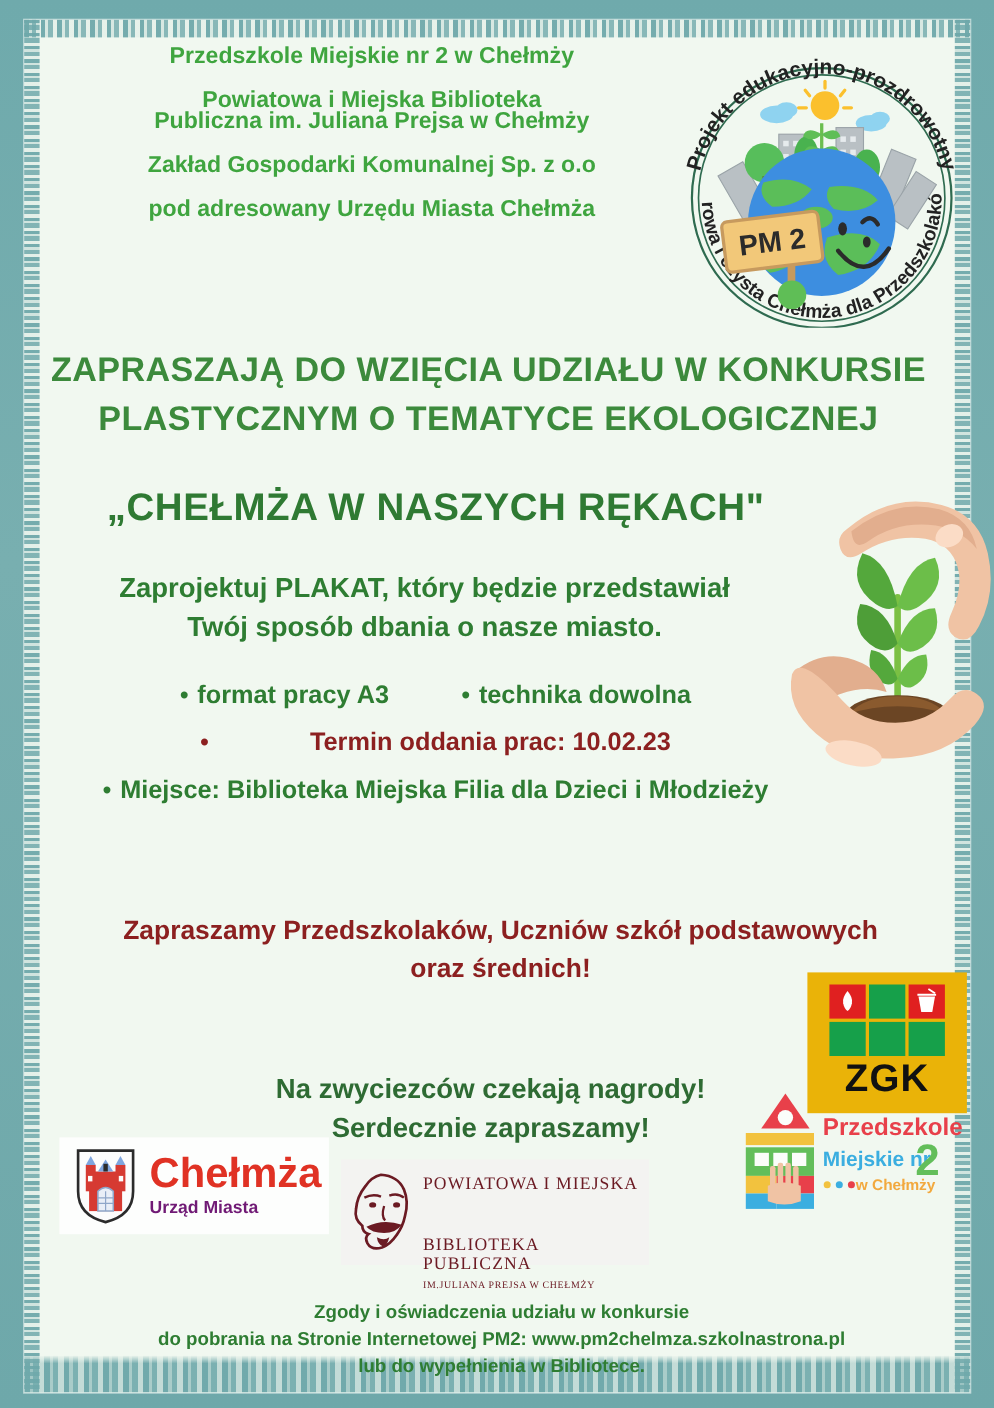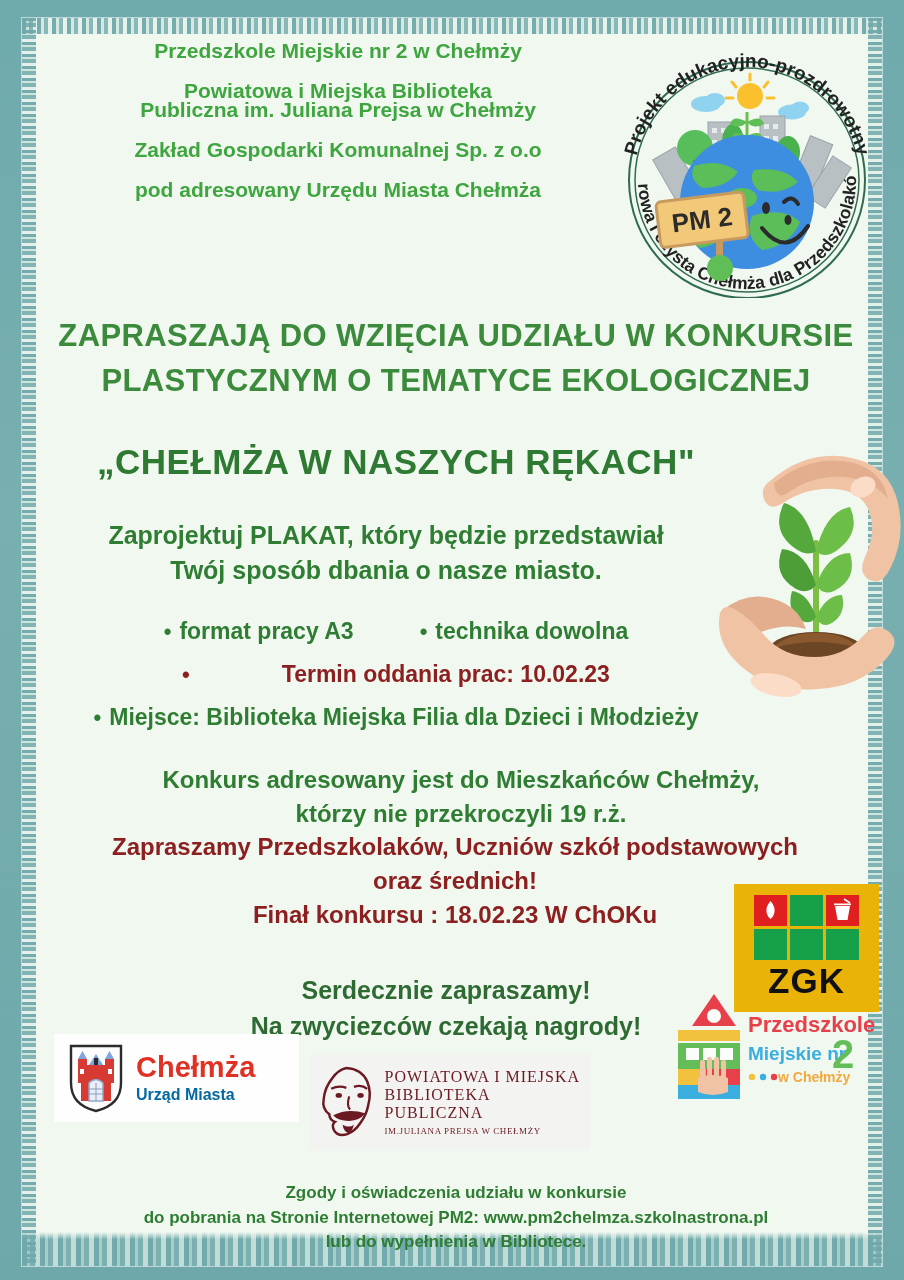--- a/index.html
+++ b/index.html
@@ -69,21 +69,21 @@
   .header-lines .hl { margin-bottom: 19px; }
   .header-lines .hl.tight { margin-bottom: 0px; }
   .header-lines .hl.tight2 { margin-bottom: 19px; margin-top: -2px; }
 
   
   #pm2-logo { position: absolute; left: 580px; top: 12px; width: 290px; height: 268px; }
   #pm2-logo svg { display:block; width: 100%; height: 100%; }
 
   
   .headline {
-    position: absolute; left: 28px; top: 296px; width: 812px;
+    position: absolute; left: 16px; top: 296px; width: 812px;
     text-align: center;
     color: #3C8A3C;
     font-weight: bold;
     font-size: 31px;
     letter-spacing: .4px;
     line-height: 1.45;
     font-stretch: condensed;
   }
   .title-quote {
     position: absolute; left: 24px; top: 424px; width: 700px;
@@ -148,28 +148,28 @@
   .zgk-cell { position:relative; }
   .zgk-red { background:#E02020; }
   .zgk-green { background:#16A04A; }
   .zgk-word { font-weight:bold; font-size:35px; letter-spacing:1px; color:#111; margin-top:1px;
               font-family:"Liberation Sans", sans-serif; }
 
   
   #chelmza { position:absolute; left:32px; top:1016px; width:245px; height:88px;
              background:#FDFEFD; display:flex; align-items:center; padding-left:14px; }
   .cz-text { margin-left:12px; }
-  .cz-name { color:#E03224; font-weight:bold; font-size:29px; line-height:1; }
-  .cz-sub { color:#0369a1; font-weight:bold; font-size:16px; margin-top:4px; }
+  .cz-name { color:#E03224; font-weight:bold; font-size:38px; line-height:1; }
+  .cz-sub { color:#701a75; font-weight:bold; font-size:16px; margin-top:4px; }
 
   
   #biblio { position:absolute; left:288px; top:1036px; width:280px; height:96px;
             background:#F3F3F1; display:flex; align-items:center; padding:0 8px; }
   .bib-text { margin-left:6px; color:#6B1A23; }
-  .bib-l1, .bib-l2 { font-family:"Liberation Serif", serif; font-size:16px; letter-spacing:1px; }
+  .bib-l1, .bib-l2 { font-family:"Liberation Serif", serif; font-size:16px; letter-spacing:1px;margin-top:37px; }
   .bib-l3 { font-family:"Liberation Serif", serif; font-size:9px; letter-spacing:.6px; margin-top:4px; }
 
   
   #przed { position:absolute; left:634px; top:968px; width:226px; height:120px;text-align:center; }
   #przed svg { display:block; width:100%; height:100%; }
 </style>
 </head>
 <body>
 
 <div id="poster">
@@ -345,34 +345,29 @@
           <span class="bullet-dot">•</span>
           <span class="gap" style="width:92px"></span>
           <span>Termin oddania prac: 10.02.23</span>
         </div>
         <div class="bullet-row wide" style="margin-top:16px">
           <span class="bullet-dot">•</span>
           <span style="margin-left:8px">Miejsce: Biblioteka Miejska Filia dla Dzieci i Młodzieży</span>
         </div>
       </div>
 
-      <div class="para-green">
-        <div>Konkurs adresowany jest do Mieszkańców Chełmży,</div>
-        <div>którzy nie przekroczyli 19 r.ż.</div>
-      </div>
 
       <div class="para-red">
         <div>Zapraszamy Przedszkolaków, Uczniów szkół podstawowych</div>
         <div>oraz średnich!</div>
-        <div>Finał konkursu : 18.02.23 W ChOKu</div>
       </div>
 
       <div class="para-final">
+        <div>Na zwyciezców czekają nagrody!</div>
         <div>Serdecznie zapraszamy!</div>
-        <div>Na zwyciezców czekają nagrody!</div>
       </div>
 
       <div id="zgk">
         <div class="zgk-grid">
           <div class="zgk-cell zgk-red">
             <svg viewBox="0 0 33 31" style="width:100%;height:100%">
               <path d="M16.5,6 q5,6 4,11 q-1,5 -4,7 q-3,-2 -4,-7 q-1,-5 4,-11 Z" fill="#fff"></path>
             </svg>
           </div>
           <div class="zgk-cell zgk-green"></div>

